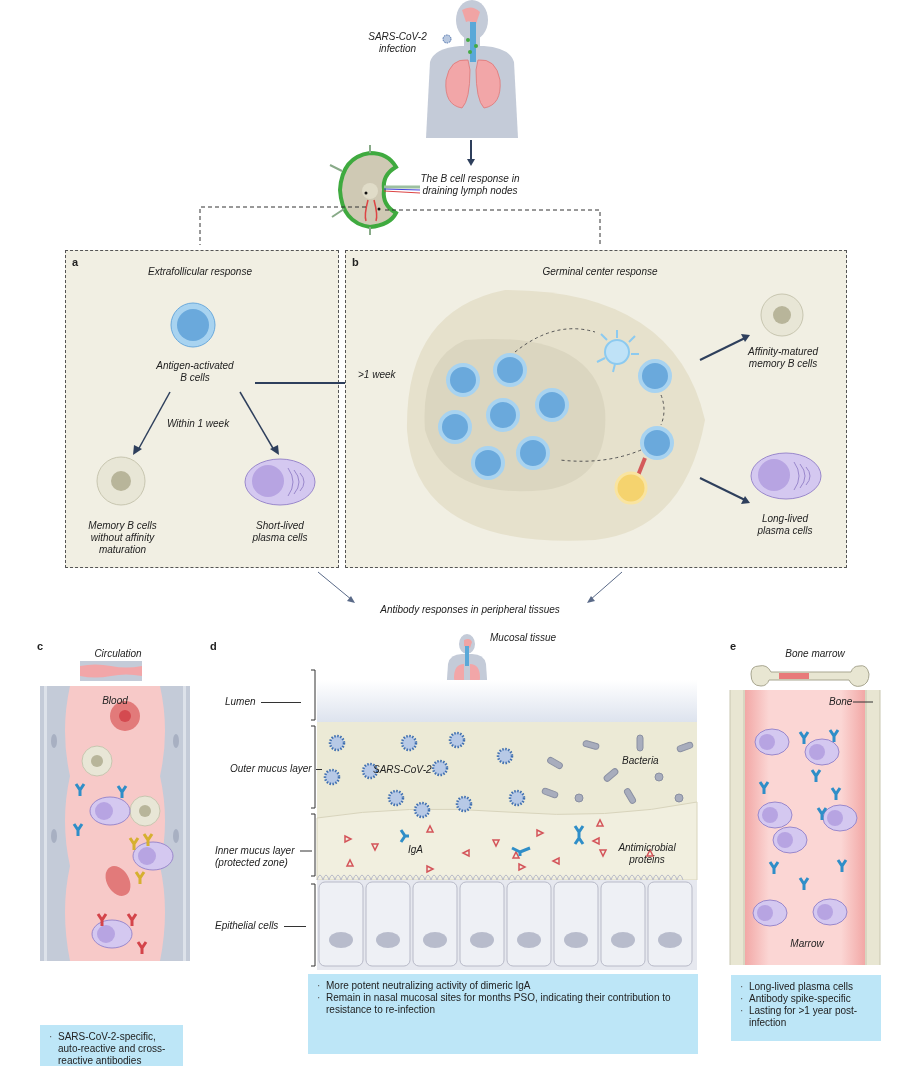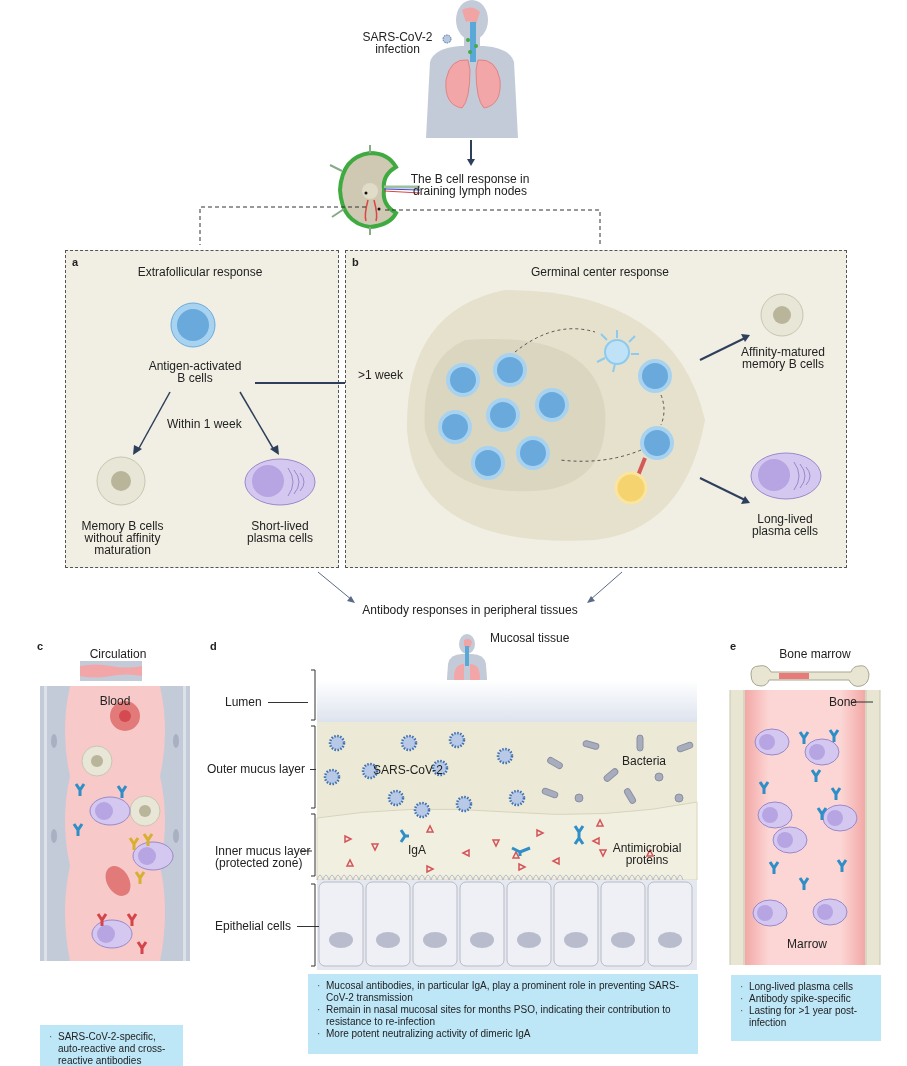--- a/index.html
+++ b/index.html
@@ -1,18 +1,18 @@
 <!DOCTYPE html>
 <html><head>
 <meta charset="utf-8">
 <style>
   html,body{margin:0;padding:0;background:#ffffff;}
   body{width:907px;height:1066px;position:relative;overflow:hidden;font-family:"Liberation Sans",sans-serif;color:#222;}
   .abs{position:absolute;}
-  .txt{font-size:12px;line-height:12px;color:#222;}
+  .txt{font-size:10px;line-height:12px;color:#222;font-style:italic;}
   .ctr{text-align:center;}
   .plabel{font-weight:bold;font-size:11px;}
   .panel-box{position:absolute;border:1px dashed #555;background:#f1efe3;}
   .infobox{position:absolute;background:#bde6f7;font-size:10px;line-height:12px;color:#222;padding:6px 8px;box-sizing:border-box;}
   .infobox ul{margin:0;padding:0 0 0 10px;list-style:none;}
   .infobox li{position:relative;}
   .infobox li::before{content:"·";position:absolute;left:-9px;color:#555;}
   svg{position:absolute;overflow:visible;}
 </style>
 </head>
@@ -310,21 +310,21 @@
     <polyline points="-6,46 -2,46 -2,128 -6,128"></polyline>
     <polyline points="-6,134 -2,134 -2,196 -6,196"></polyline>
     <polyline points="-6,204 -2,204 -2,286 -6,286"></polyline>
   </g>
 </svg>
 
 <div class="abs txt" style="left:225px;top:696px;">
   <span>Lumen</span>
   <span style="display:inline-block;width:40px;border-top:1px solid #333;vertical-align:middle;margin-left:3px;"></span>
 </div>
-<div class="abs txt" style="left:207px;top:763px;text-align:center;">
+<div class="abs txt" style="left:230px;top:763px;text-align:center;">
   <span>Outer mucus layer</span>
   <span style="display:inline-block;width:6px;border-top:1px solid #333;vertical-align:middle;margin-left:2px;"></span>
 </div>
 <div class="abs txt pre" style="left:215px;top:845px;">Inner mucus layer
 (protected zone)</div>
 <svg style="left:300px;top:850px;width:14px;height:2px;">
     <line x1="0" y1="1" x2="12" y2="1" stroke="#333"></line>
   </svg>
 <div class="abs txt" style="left:215px;top:920px;">
   <span>Epithelial cells</span>
@@ -332,23 +332,22 @@
 </div>
 
 <div class="abs txt" style="left:373px;top:764px;">SARS-CoV-2</div>
 <div class="abs txt" style="left:622px;top:755px;">Bacteria</div>
 <div class="abs txt" style="left:408px;top:844px;">IgA</div>
 <div class="abs txt ctr pre" style="left:612px;top:842px;width:70px;">Antimicrobial
 proteins</div>
 
 <div class="infobox" style="left:308px;top:974px;width:390px;height:80px;">
   <ul>
-    <li>Mucosal antibodies, in particular IgA, play a prominent role in preventing SARS-CoV-2 transmission</li>
+    <li>More potent neutralizing activity of dimeric IgA</li>
     <li>Remain in nasal mucosal sites for months PSO, indicating their contribution to resistance to re-infection</li>
-    <li>More potent neutralizing activity of dimeric IgA</li>
   </ul>
 </div>
 
 <div class="abs plabel" style="left:730px;top:640px;">e</div>
 <div class="abs txt ctr" style="left:770px;top:648px;width:90px;">Bone marrow</div>
 <svg style="left:749px;top:660px;width:122px;height:32px;" viewBox="0 0 122 32">
   <path d="M10,6 Q2,6 2,14 Q2,26 12,26 Q18,26 20,20 L100,20 Q104,28 112,26 Q120,24 120,14 Q118,4 110,6 Q104,6 102,12 L22,12 Q18,4 10,6 Z" fill="#e8e6d2" stroke="#a8a690" stroke-width="1"></path>
   <rect x="30" y="13" width="30" height="6" fill="#e87a7a"></rect>
 </svg>
 

